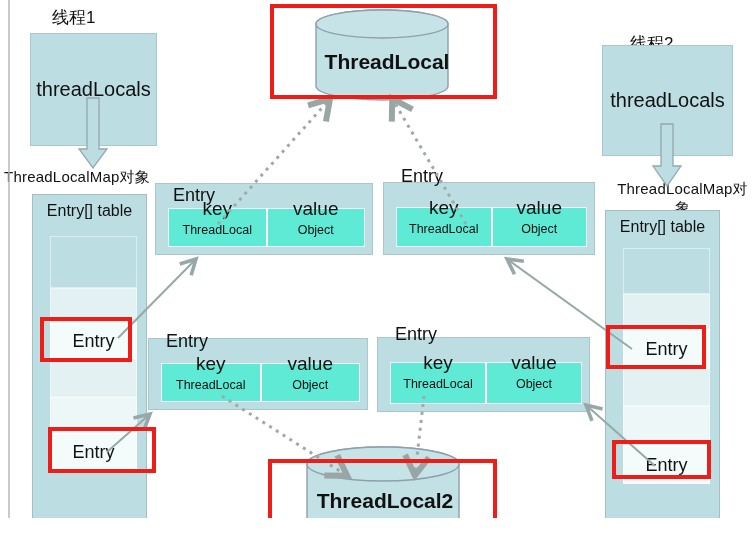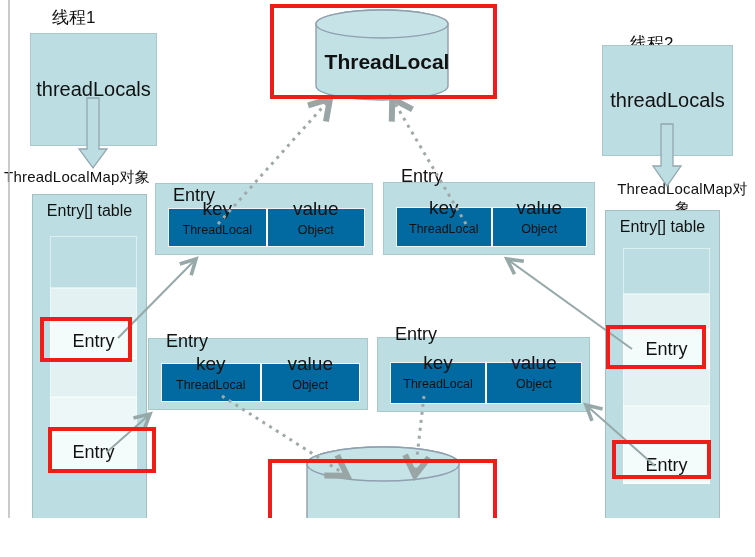--- a/index.html
+++ b/index.html
@@ -42,21 +42,21 @@
   #et1 { left:383px; top:182px; width:212px; height:73px; }
   #et2 { left:148px; top:338px; width:220px; height:72px; }
   #et3 { left:377px; top:337px; width:213px; height:75px; }
   .etitle { position:absolute; left:17px; font-size:18px; }
   #et0 .etitle { top:1px; }
   #et1 .etitle { top:-17px; }
   #et2 .etitle { top:-8px; }
   #et3 .etitle { top:-14px; }
   .egrid { position:absolute; left:12px; right:7px; top:24px; bottom:7px;
            background:#ffffff; display:flex; gap:2px; border:1px solid #f2f2fa; }
-  .ecol { flex:1; background:#0369a1; display:flex; flex-direction:column; align-items:center; overflow:visible; }
+  .ecol { flex:1; background:#5eead4; display:flex; flex-direction:column; align-items:center; overflow:visible; }
   .ehdr { font-size:19px; line-height:20px; margin-top:-10px; }
   .etype { font-size:12.5px; margin-top:4px; }
 
   
   .cyl-wrap { position:absolute; z-index:2; }
   #cyl-top { left:310px; top:6px; width:152px; height:98px; }
   #cyl-bot { left:304px; top:446px; width:160px; height:100px; }
   .cyl-label { position:absolute; z-index:3; text-align:center; font-weight:bold; font-size:21px; }
   #cyl-top-label { left:312px; top:50px; width:150px; }
   #cyl-bot-label { left:307px; top:489px; width:156px; }
@@ -174,20 +174,21 @@
   <svg class="cyl-wrap" id="cyl-top" width="152" height="98" viewBox="0 0 152 98">
     <path d="M6,18 a66,14 0 0 1 132,0 v62 a66,14 0 0 1 -132,0 z" fill="#c2e1e5" stroke="#8f9fae" stroke-width="1.4"></path>
     <ellipse cx="72" cy="18" rx="66" ry="14" fill="#c6e3e7" stroke="#8f9fae" stroke-width="1.4"></ellipse>
   </svg>
   <div class="cyl-label" id="cyl-top-label">ThreadLocal</div>
 
   <svg class="cyl-wrap" id="cyl-bot" width="160" height="100" viewBox="0 0 160 100">
     <path d="M3,18 a76,17 0 0 1 152,0 v61 a76,17 0 0 1 -152,0 z" fill="#c2e1e5" stroke="#8f9fae" stroke-width="1.4"></path>
     <ellipse cx="79" cy="18" rx="76" ry="17" fill="#c6e3e7" stroke="#8f9fae" stroke-width="1.4"></ellipse>
   </svg>
+  <div class="cyl-label" id="cyl-bot-label">ThreadLocal2</div>
 
   <svg id="overlay" width="755" height="557" viewBox="0 0 755 557">
     <defs>
       <marker id="ah" markerWidth="12" markerHeight="12" refX="8.5" refY="5" orient="auto">
         <path d="M1,1 L8.5,5 L1,9" fill="none" stroke="#96a8a8" stroke-width="1.8"></path>
       </marker>
       <marker id="dah" markerWidth="12" markerHeight="12" refX="7" refY="5" orient="auto">
         <path d="M1,1 L7.5,5 L1,9" fill="none" stroke="#9aa6a6" stroke-width="2"></path>
       </marker>
     </defs>

